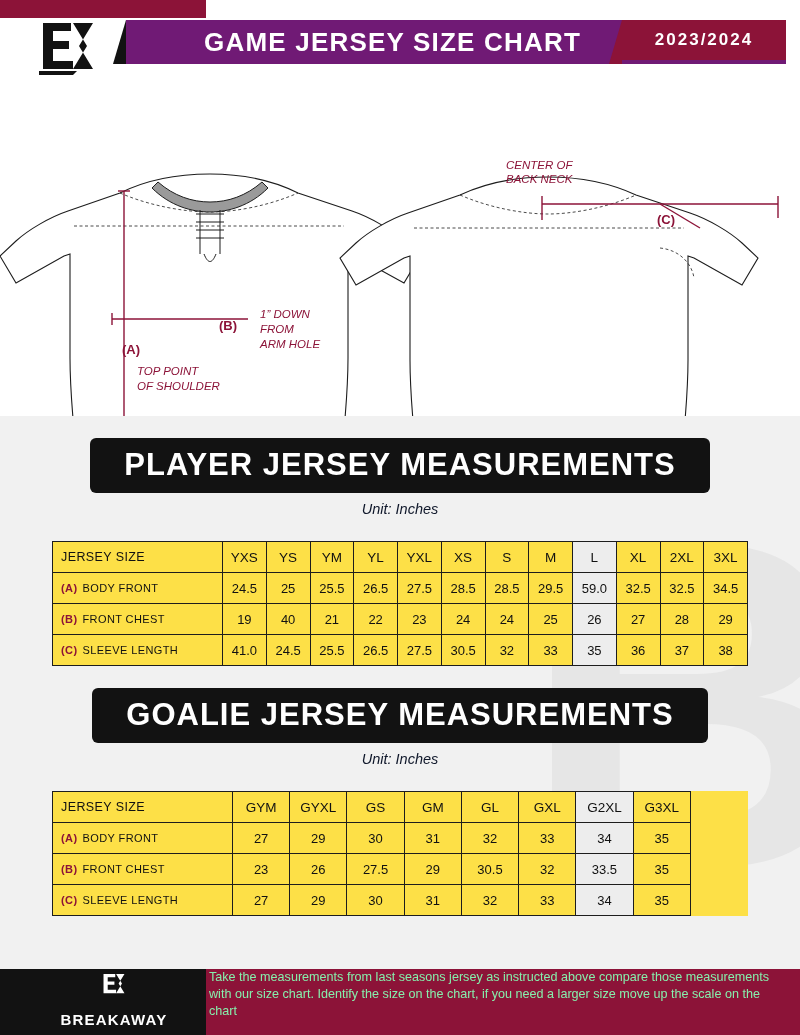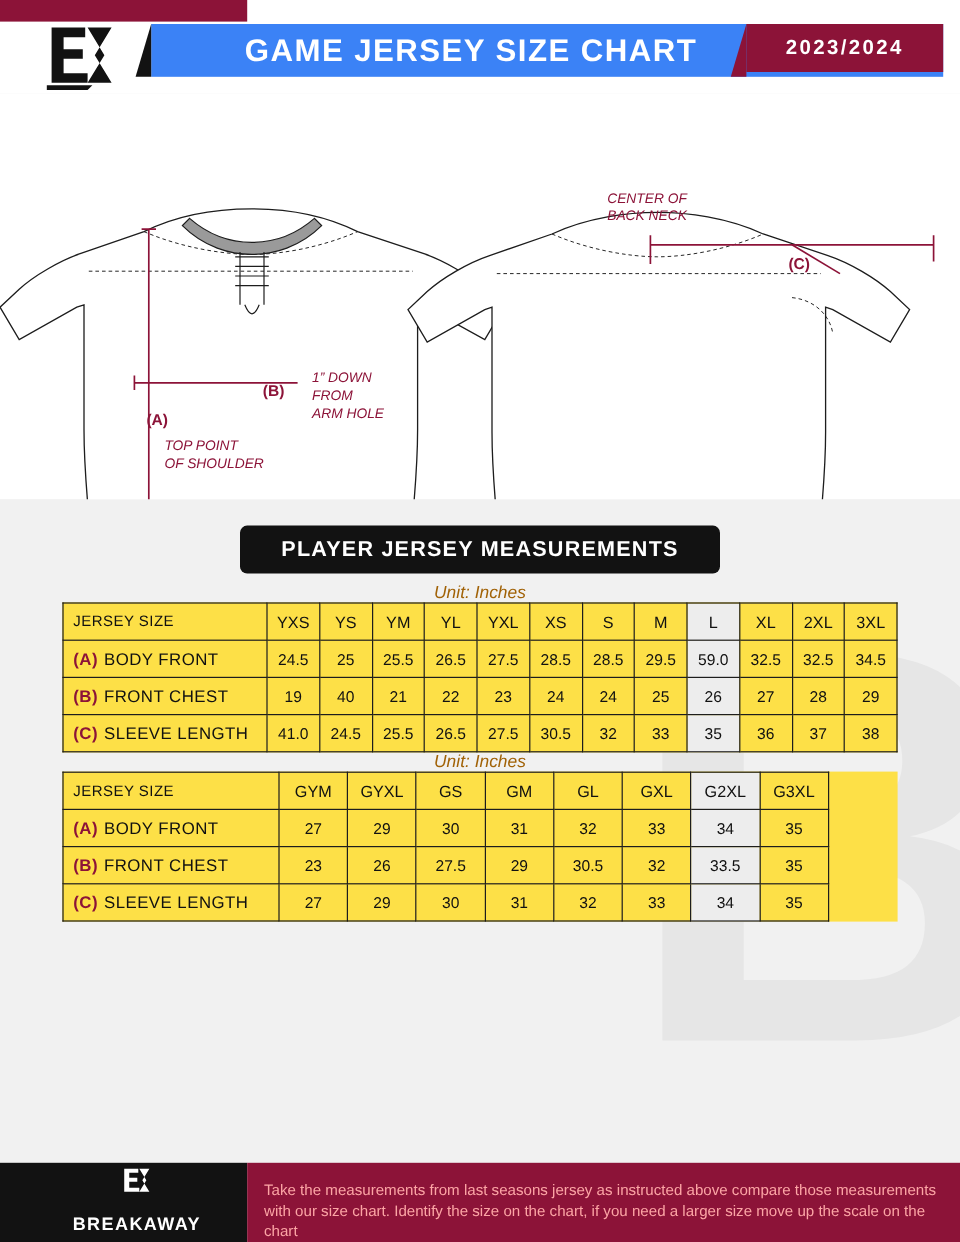--- a/index.html
+++ b/index.html
@@ -41,21 +41,21 @@
     background: #8c1338;
   }
   .header-logo {
     position: absolute; left: 22px; top: 18px;
     width: 92px; height: 58px;
     display: flex; align-items: center; justify-content: center;
   }
   .title-bar {
     position: absolute; left: 126px; top: 20px;
     width: 660px; height: 44px;
-    background: #3b82f6;
+    background: #701a75;
     display: flex; align-items: center; justify-content: center;
   }
   .title-bar .skew-left {
     position: absolute; left: -13px; top: 0;
     width: 0; height: 0;
     border-bottom: 44px solid #121212;
     border-left: 13px solid transparent;
   }
   .chart-title {
     color: #ffffff;
@@ -109,33 +109,33 @@
 
   
   .banner-wrap {
     position: relative; z-index: 2;
     display: flex; justify-content: center;
     padding-top: 22px; padding-bottom: 8px;
   }
   .banner {
     background: #121212;
     color: #ffffff;
-    font-size: 18px;
+    font-size: 31px;
     font-weight: bold;
     letter-spacing: 1px;
     padding: 9px 34px 10px 34px;
     border-radius: 6px;
   }
   .unit {
     position: relative; z-index: 2;
     text-align: center;
     font-style: italic;
     font-size: 14.5px;
-    color: #a16207;
-    padding-bottom: 0;
+    color: #0f172a;
+    padding-bottom: 24px;
   }
 
   
   .table-wrap { position: relative; z-index: 2; padding: 0 52px; }
   table {
     width: 100%;
     border-collapse: collapse;
     background: #fde047;
     table-layout: fixed;
   }
@@ -145,21 +145,21 @@
     text-align: center;
     height: 31px;
     color: #111;
     font-weight: normal;
     padding: 0;
   }
   .lbl-col {
     text-align: left;
     padding-left: 8px;
     width: 170px;
-    font-size: 14px;
+    font-size: 11px;
     letter-spacing: .4px;
   }
   .lbl-col .tag {
     color: #8c1338;
     font-weight: bold;
     margin-right: 5px;
   }
   .hdr-row td { font-weight: normal; font-size: 13.5px; }
   .hdr-row td.lbl-col { font-weight: normal; font-size: 12.5px; }
   .shaded { background: #ededed; }
@@ -179,23 +179,23 @@
     width: 206px; background: #121212;
     display: flex; align-items: center; gap: 8px;
     padding-left: 22px;
     flex-direction: column;
   }
   .footer-brand {
     color: #ffffff; font-size: 15px; font-weight: bold; letter-spacing: 1.2px;
   }
   .footer-right {
     flex: 1; background: #8c1338;
-    color: #fca5a5;
-    display: flex; align-items: flex-end;
-    padding: 0 12px 0 14px;
+    color: #86efac;
+    display: flex; align-items: flex-start;
+    padding: 0 12px 0 3px;
   }
   .footer-right p { font-size: 12.6px; line-height: 1.34; }
 </style>
 </head>
 <body>
 
 <div class="page">
 
   <div class="watermark">B</div>
 
@@ -358,20 +358,23 @@
             <td>33</td>
             <td class="shaded">35</td>
             <td>36</td>
             <td>37</td>
             <td>38</td>
           </tr>
         </tbody>
     </table>
   </div>
 
+  <div class="banner-wrap">
+    <div class="banner">GOALIE JERSEY MEASUREMENTS</div>
+  </div>
   <div class="unit">Unit: Inches</div>
 
   <div class="table-wrap">
     <table class="goalie-table">
       <tbody id="goalie-tbody">
           <tr class="hdr-row">
             <td class="lbl-col">JERSEY SIZE</td>
             <td>GYM</td>
             <td>GYXL</td>
             <td>GS</td>

